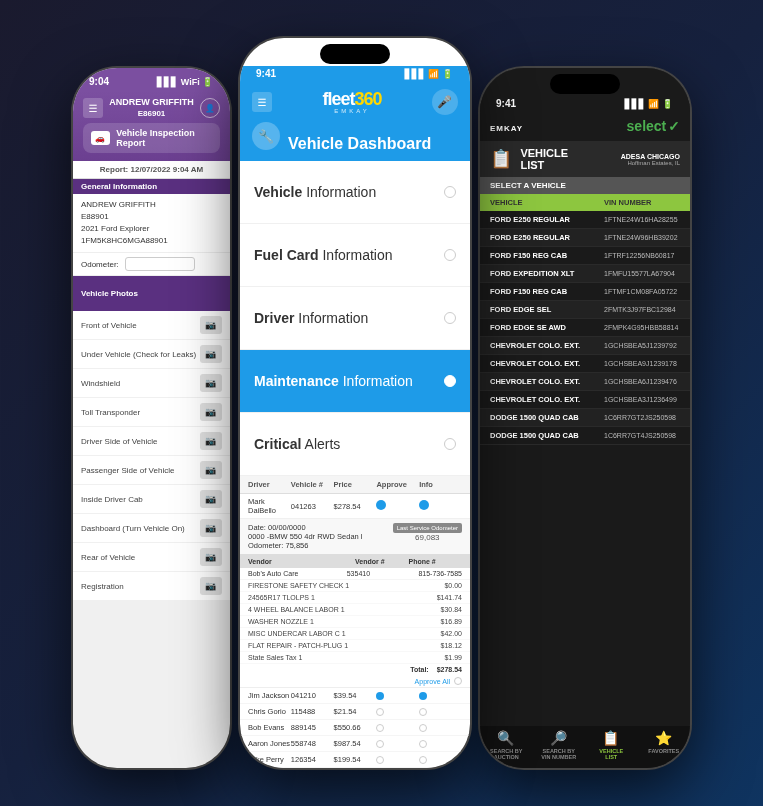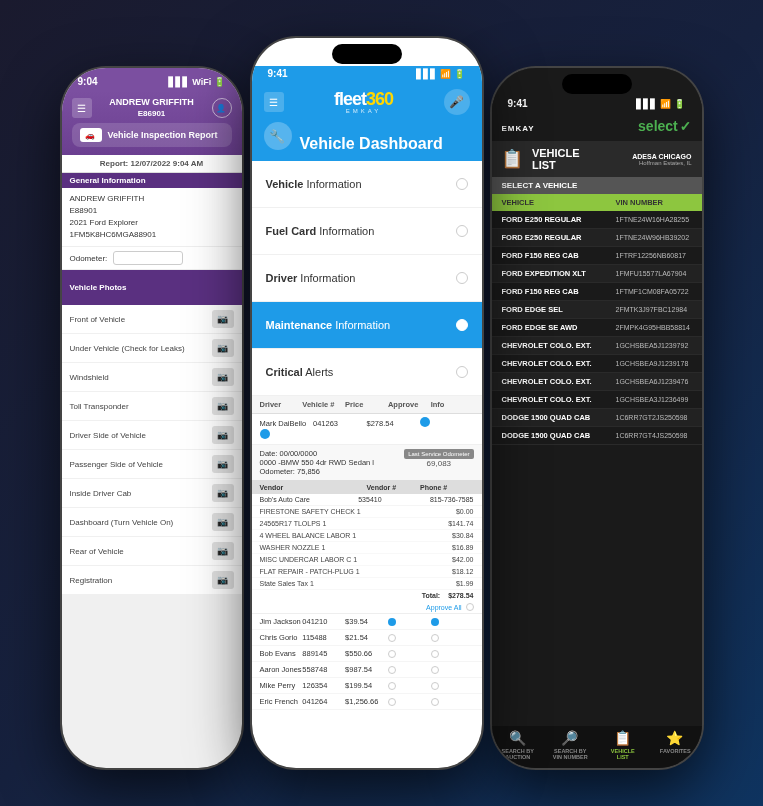--- a/index.html
+++ b/index.html
@@ -29,21 +29,21 @@
       border-radius: 44px;
       background: #1a1a1a;
       box-shadow: 0 0 0 2px #444, 0 20px 60px rgba(0,0,0,0.7), inset 0 0 0 1px #333;
       overflow: hidden;
       position: relative;
       display: flex;
       flex-direction: column;
     }
 
     .phone-left {
-      width: 180px;
+      width: 157px;
       height: 700px;
       z-index: 2;
       margin-top: 30px;
     }
 
     .phone-center {
       width: 230px;
       height: 730px;
       z-index: 3;
     }
@@ -297,23 +297,23 @@
     }
 
     .menu-items {
       flex-shrink: 0;
     }
 
     .menu-item {
       display: flex;
       align-items: center;
       justify-content: space-between;
-      padding: 17px 14px;
+      padding: 23px 14px;
       border-bottom: 1px solid #f0f0f0;
-      font-size: 11px;
+      font-size: 14px;
       color: #333;
     }
 
     .menu-item.active {
       background: #1E9BE8;
       color: white;
     }
 
     .menu-item-dot {
       width: 12px;
@@ -339,21 +339,21 @@
       background: #f5f5f5;
       padding: 4px 8px;
       font-size: 7.5px;
       font-weight: 700;
       color: #555;
       border-bottom: 1px solid #ddd;
     }
 
     .work-order-row {
       display: grid;
-      grid-template-columns: 1fr 1fr 1fr 1fr;
+      grid-template-columns: 1fr 1fr 1fr 1fr 1fr;
       padding: 3px 8px;
       font-size: 7.5px;
       color: #333;
       border-bottom: 1px solid #f0f0f0;
       align-items: center;
     }
 
     .approve-circle {
       width: 10px;
       height: 10px;

